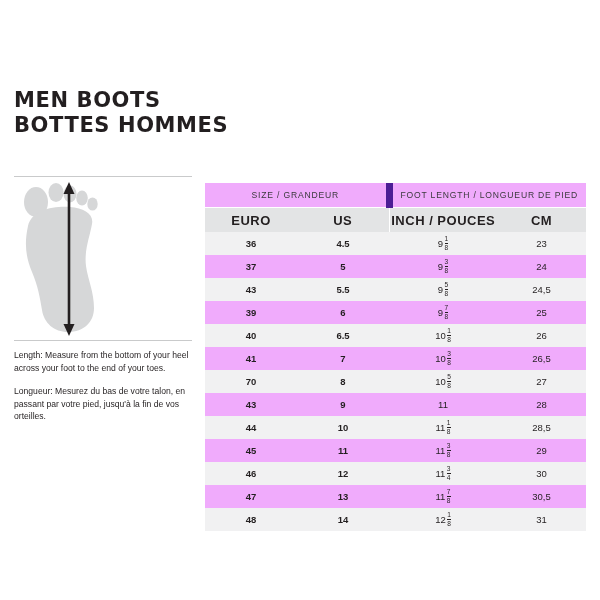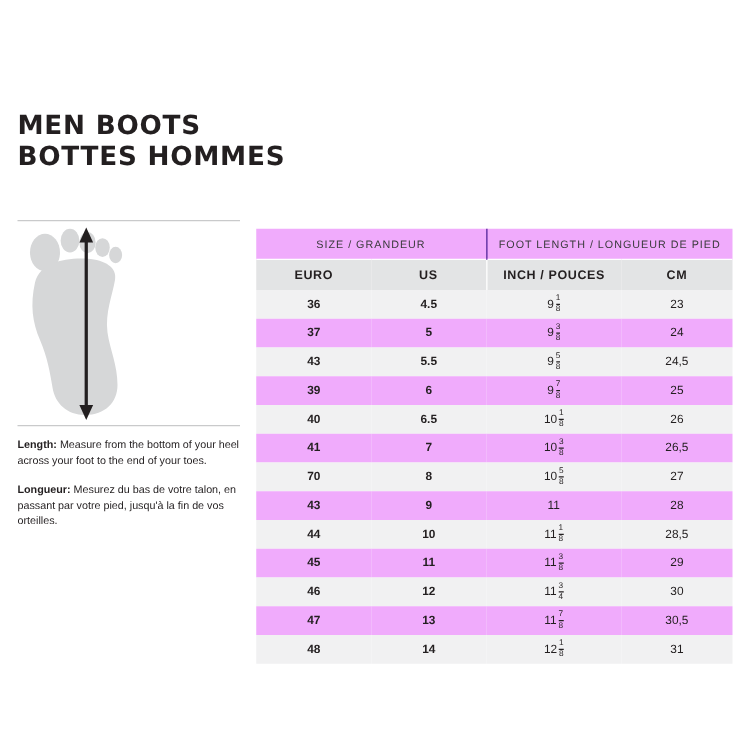--- a/index.html
+++ b/index.html
@@ -75,21 +75,21 @@
     top: 349px;
     width: 190px;
     font-size: 8.6px;
     line-height: 12.6px;
     color: #231f20;
   }
   .captions p {
     margin: 0 0 11px 0;
   }
   .captions .lead {
-    font-weight: bold;
+    font-weight: normal;
   }
 
   
   .size-table {
     position: absolute;
     left: 205px;
     top: 183px;
     width: 381px;
     border-collapse: collapse;
     table-layout: fixed;
@@ -110,25 +110,25 @@
   }
   .grp-head th {
     background: #f0abfc;
     font-size: 8.6px;
     font-weight: normal;
     letter-spacing: 0.8px;
     color: #3a3a3c;
     height: 24px;
   }
   .grp-head th.divider {
-    border-left: 1px solid #4c1d95;
+    border-left: 7px solid #4c1d95;
   }
   .col-head th {
     background: #e3e4e5;
-    font-size: 10px;
+    font-size: 13px;
     font-weight: bold;
     letter-spacing: 0.5px;
     color: #231f20;
     height: 24px;
     border-top: 1px solid #ffffff;
   }
   .col-head th.divider {
     border-left: 1px solid #ffffff;
   }
   tbody tr.odd td { background: #f1f1f2; }

